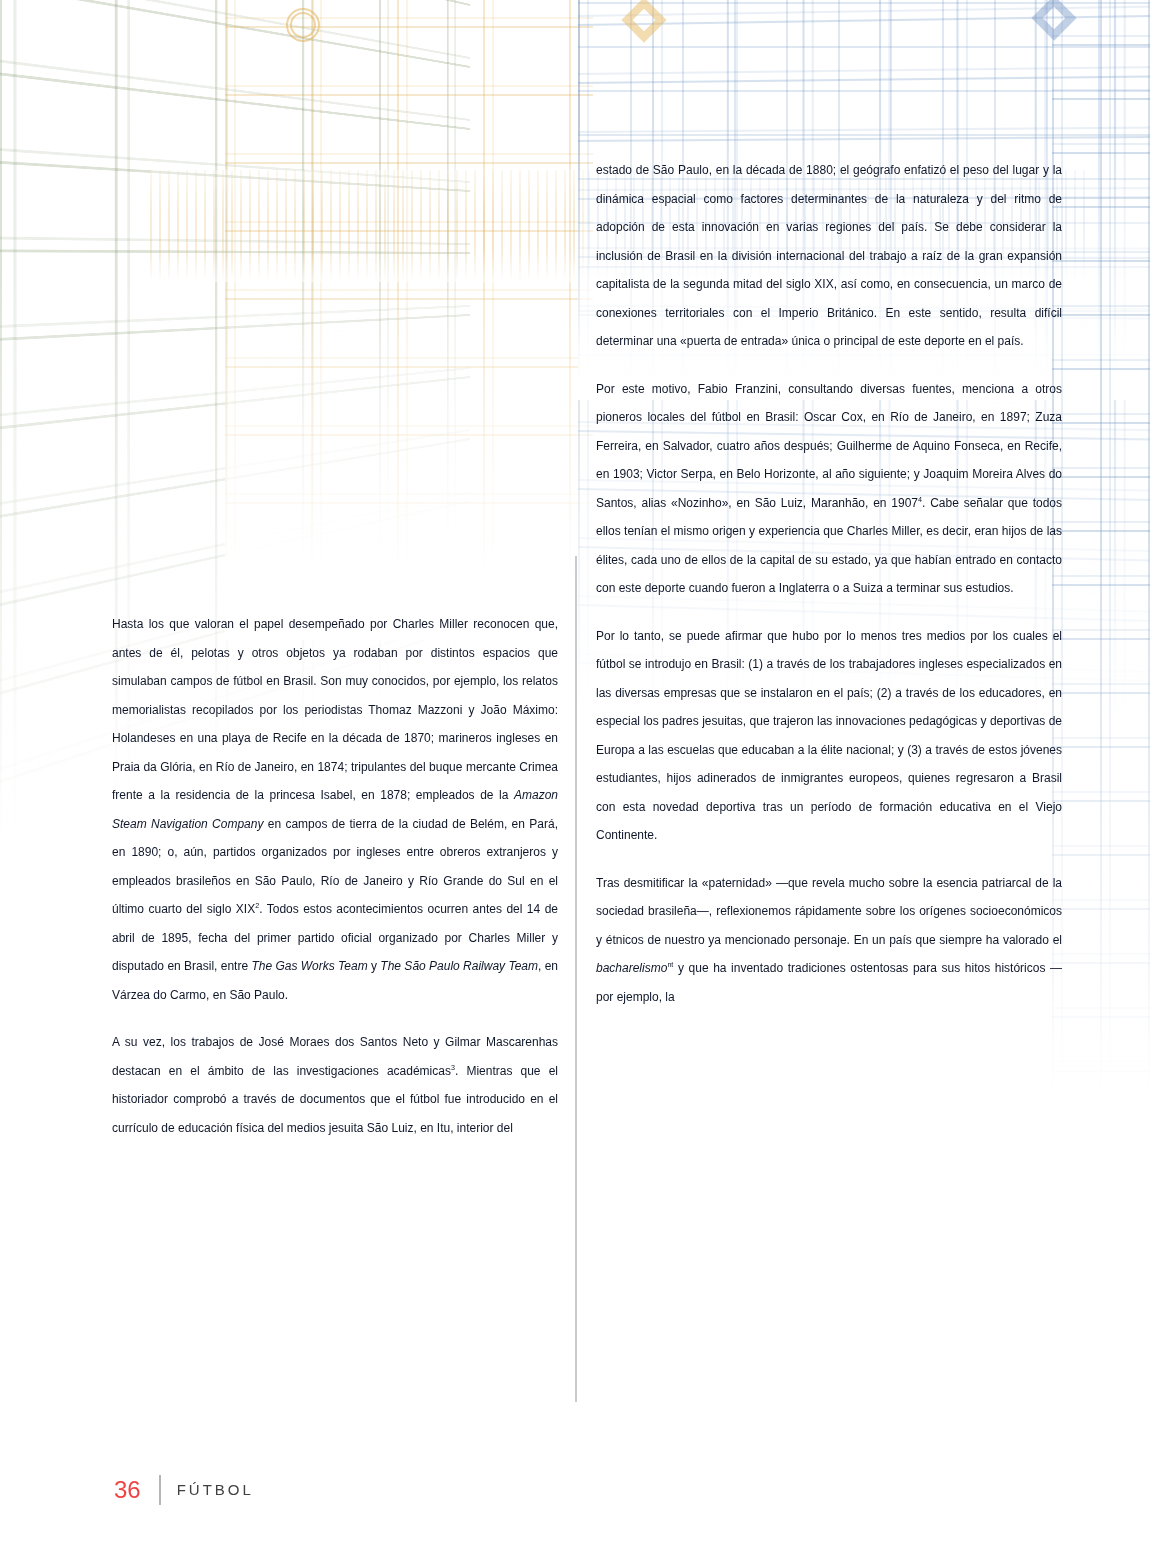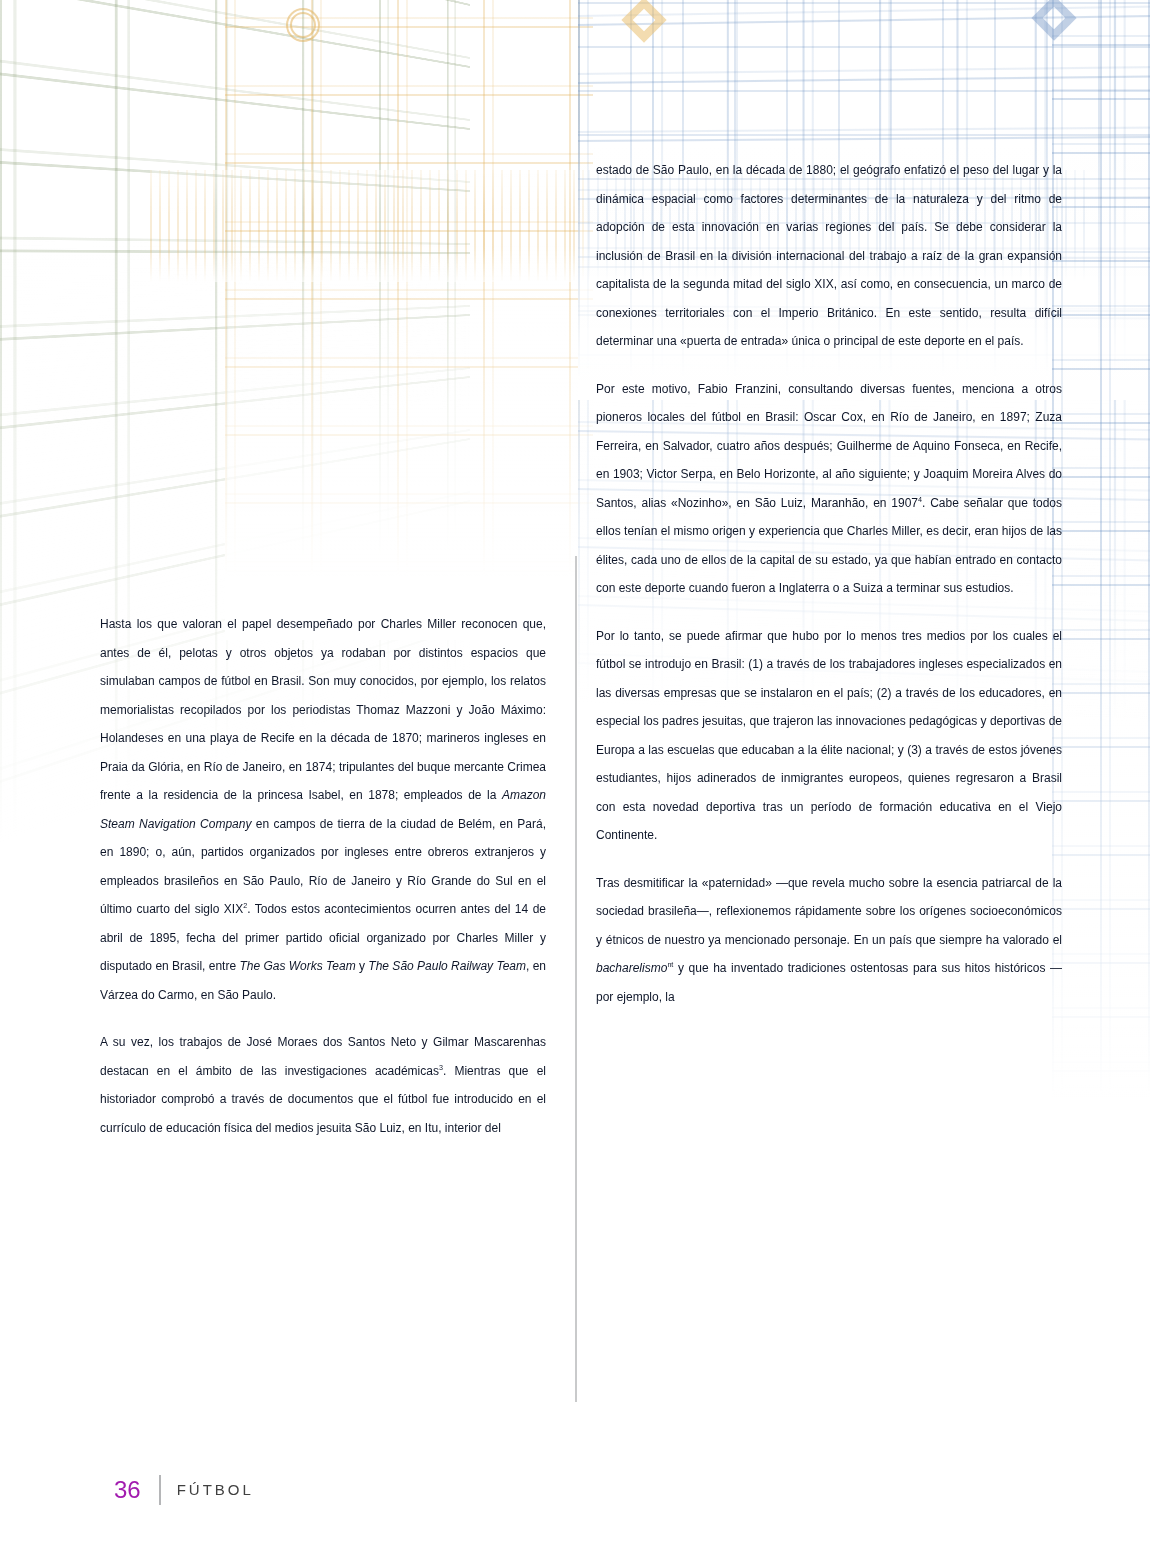--- a/index.html
+++ b/index.html
@@ -102,31 +102,31 @@
     color: #0f172a;
     font-size: 12px;
     line-height: 28.5px;
     text-align: justify;
   }
   .col p { margin: 0 0 19px 0; }
   .col p:last-child { margin-bottom: 0; }
   .col .it { font-style: italic; }
   .col sup { font-size: 0.60em; line-height: 0; vertical-align: super; }
 
-  .col-left  { left: 100px; top: 610px; width: 446px; }
+  .col-left  { left: 112px; top: 610px; width: 446px; }
   .col-right { left: 596px; top: 156px; width: 466px; }
 
   
   .footer {
     position: absolute; z-index: 3;
     left: 114px; top: 1474px;
     display: flex; align-items: center;
   }
   .pagenum {
-    color: #a21caf; font-size: 24px; line-height: 32px;
+    color: #ef4444; font-size: 24px; line-height: 32px;
   }
   .footer-sep {
     width: 2px; height: 30px; background: #b5b6b8;
     margin: 0 16px 0 18px;
   }
   .section {
     color: #404040; font-size: 15px; letter-spacing: 3px; line-height: 32px;
   }
 </style>
 </head>

